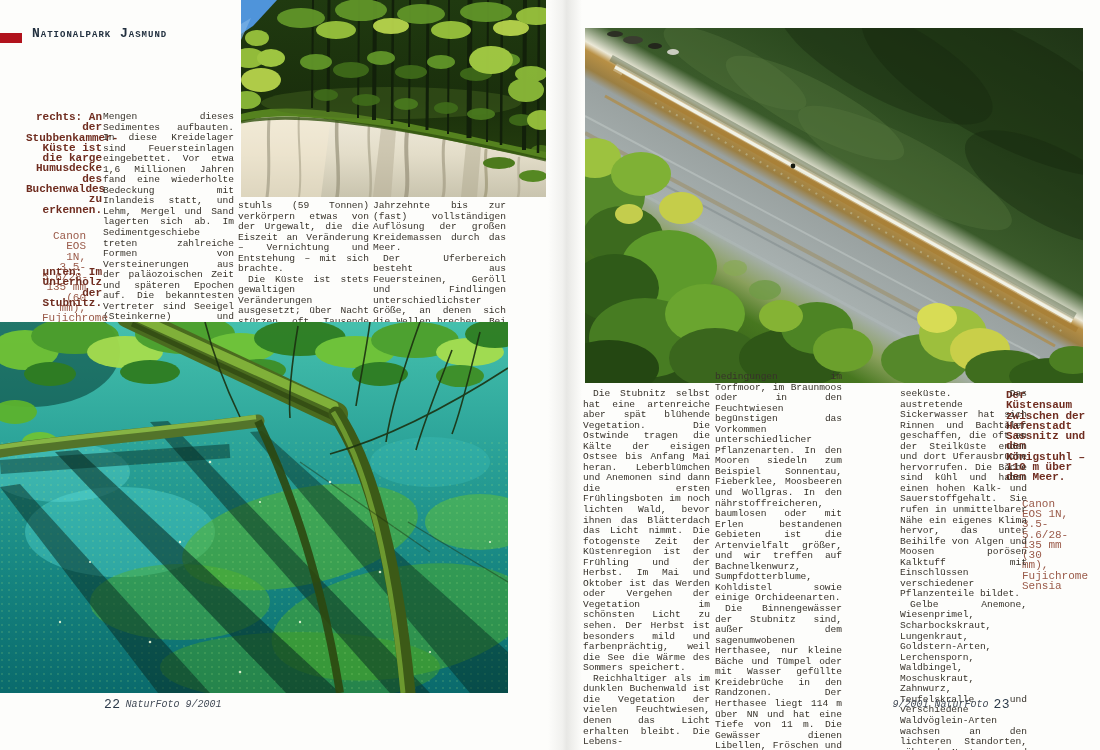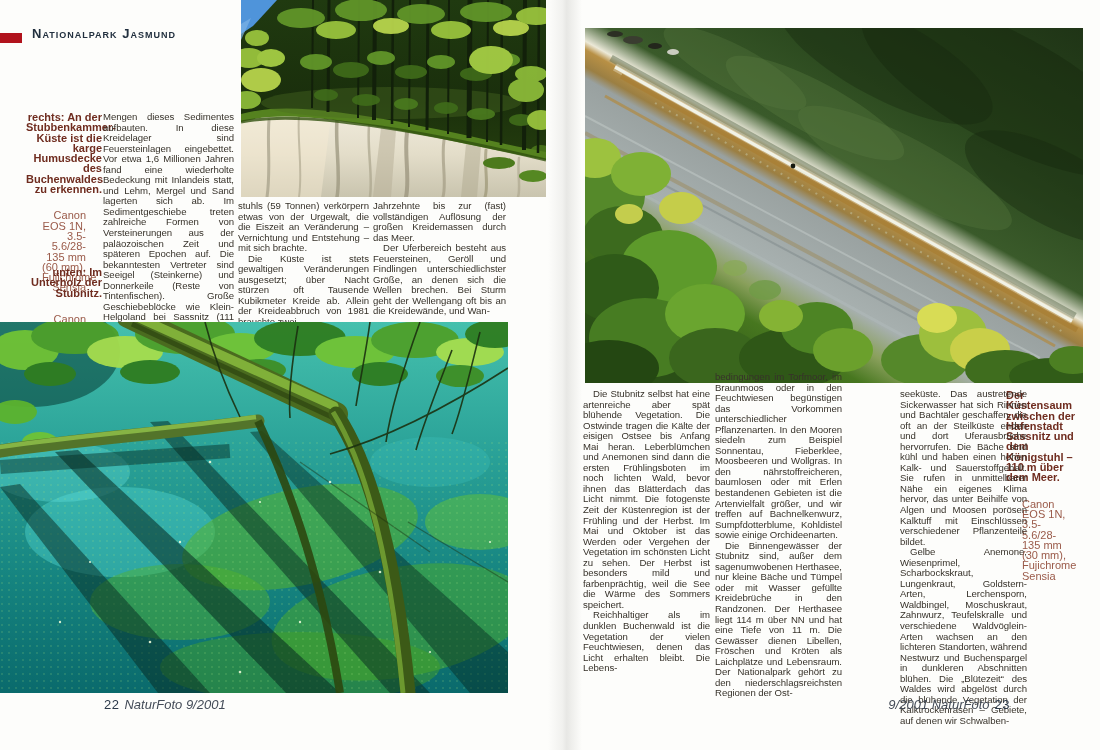--- a/index.html
+++ b/index.html
@@ -1,17 +1,17 @@
 <!DOCTYPE html>
 <html><head>
 <meta charset="utf-8">
 <style>
   html,body{margin:0;padding:0;background:#ffffff;}
   #canvas{position:relative;width:1100px;height:750px;background:#fdfdfb;overflow:hidden;
-          font-family:Liberation Sans, sans-serif;}
+          font-family:Liberation Mono, monospace;}
   
   .gutter{position:absolute;left:548px;top:0;width:34px;height:750px;pointer-events:none;
           background:linear-gradient(90deg,rgba(100,100,92,0) 0%,rgba(100,100,92,.08) 42%,rgba(100,100,92,.14) 55%,rgba(100,100,92,0) 100%);}
   
   .kicker-block{position:absolute;left:0;top:33px;width:22px;height:10px;background:#b1121c;}
   .kicker{position:absolute;left:32px;top:26px;font-size:13px;font-weight:bold;
           font-variant:small-caps;letter-spacing:1px;color:#22303f;}
   
   .photo{position:absolute;display:block;}
   #photo-cliff{left:241px;top:0;}
@@ -34,21 +34,21 @@
   .caption .tech{font-weight:normal;color:#9a5a49;margin:16px;}
   .cap-right{text-align:right;}
   #capTop{left:26px;top:112px;width:76px;}
   #capBottom{left:26px;top:267px;width:76px;}
   #capAerial{left:1006px;top:390px;width:82px;text-align:left;}
   
   .folio{position:absolute;display:flex;align-items:center;gap:5px;}
   #folioL{left:104px;top:697px;}
   #folioR{right:90px;top:697px;}
   .pagenum{font-size:13px;color:#2c3a4a;letter-spacing:.5px;}
-  .issue{font-size:13px;font-style:italic;color:#434b57;}
+  .issue{font-size:10px;font-style:italic;color:#434b57;}
 </style>
 </head>
 <body>
 
 <div id="canvas">
 
   <div class="kicker-block"></div>
   <div class="kicker">Nationalpark Jasmund</div>
 
   <svg id="photo-cliff" class="photo" width="305" height="197" viewBox="0 0 305 197">

